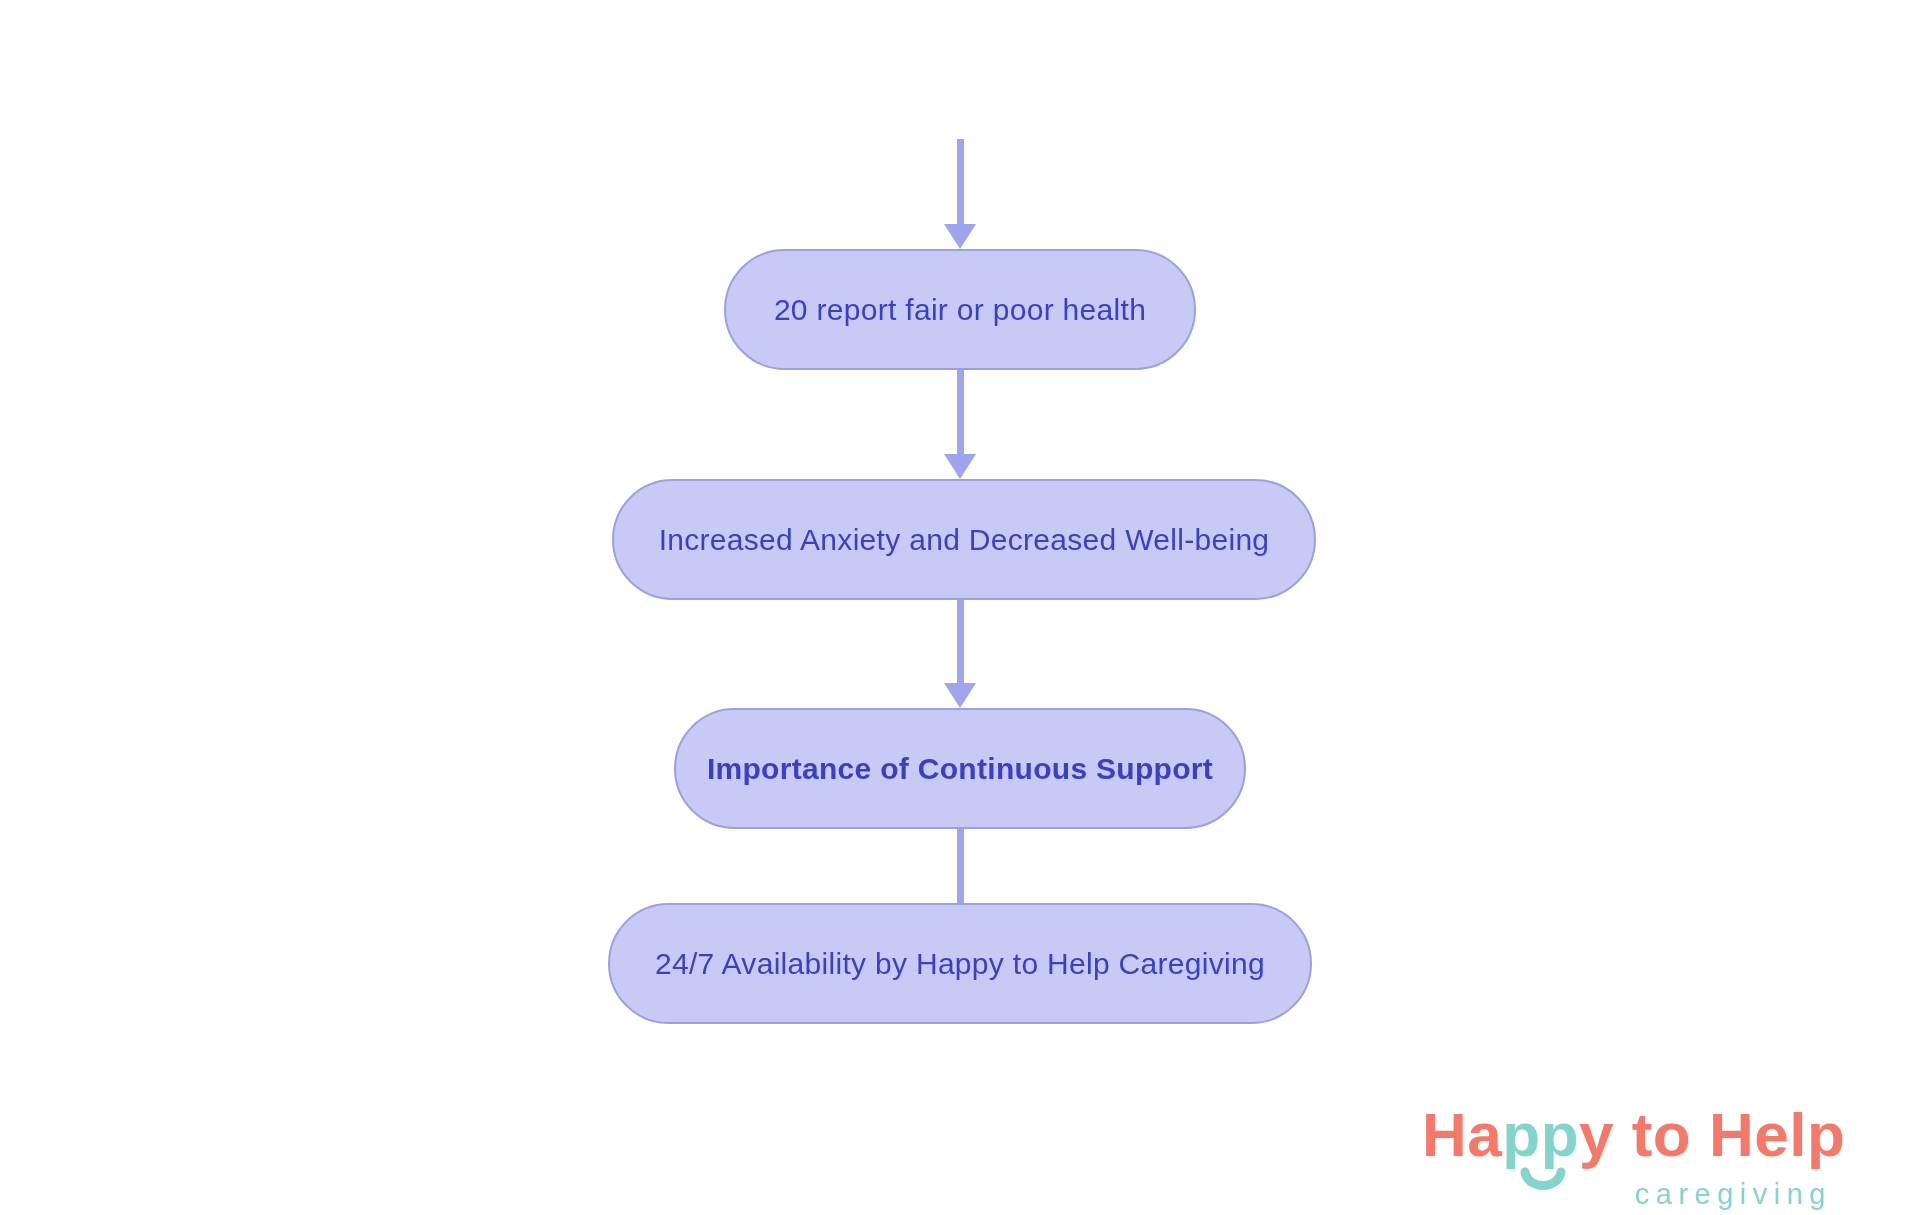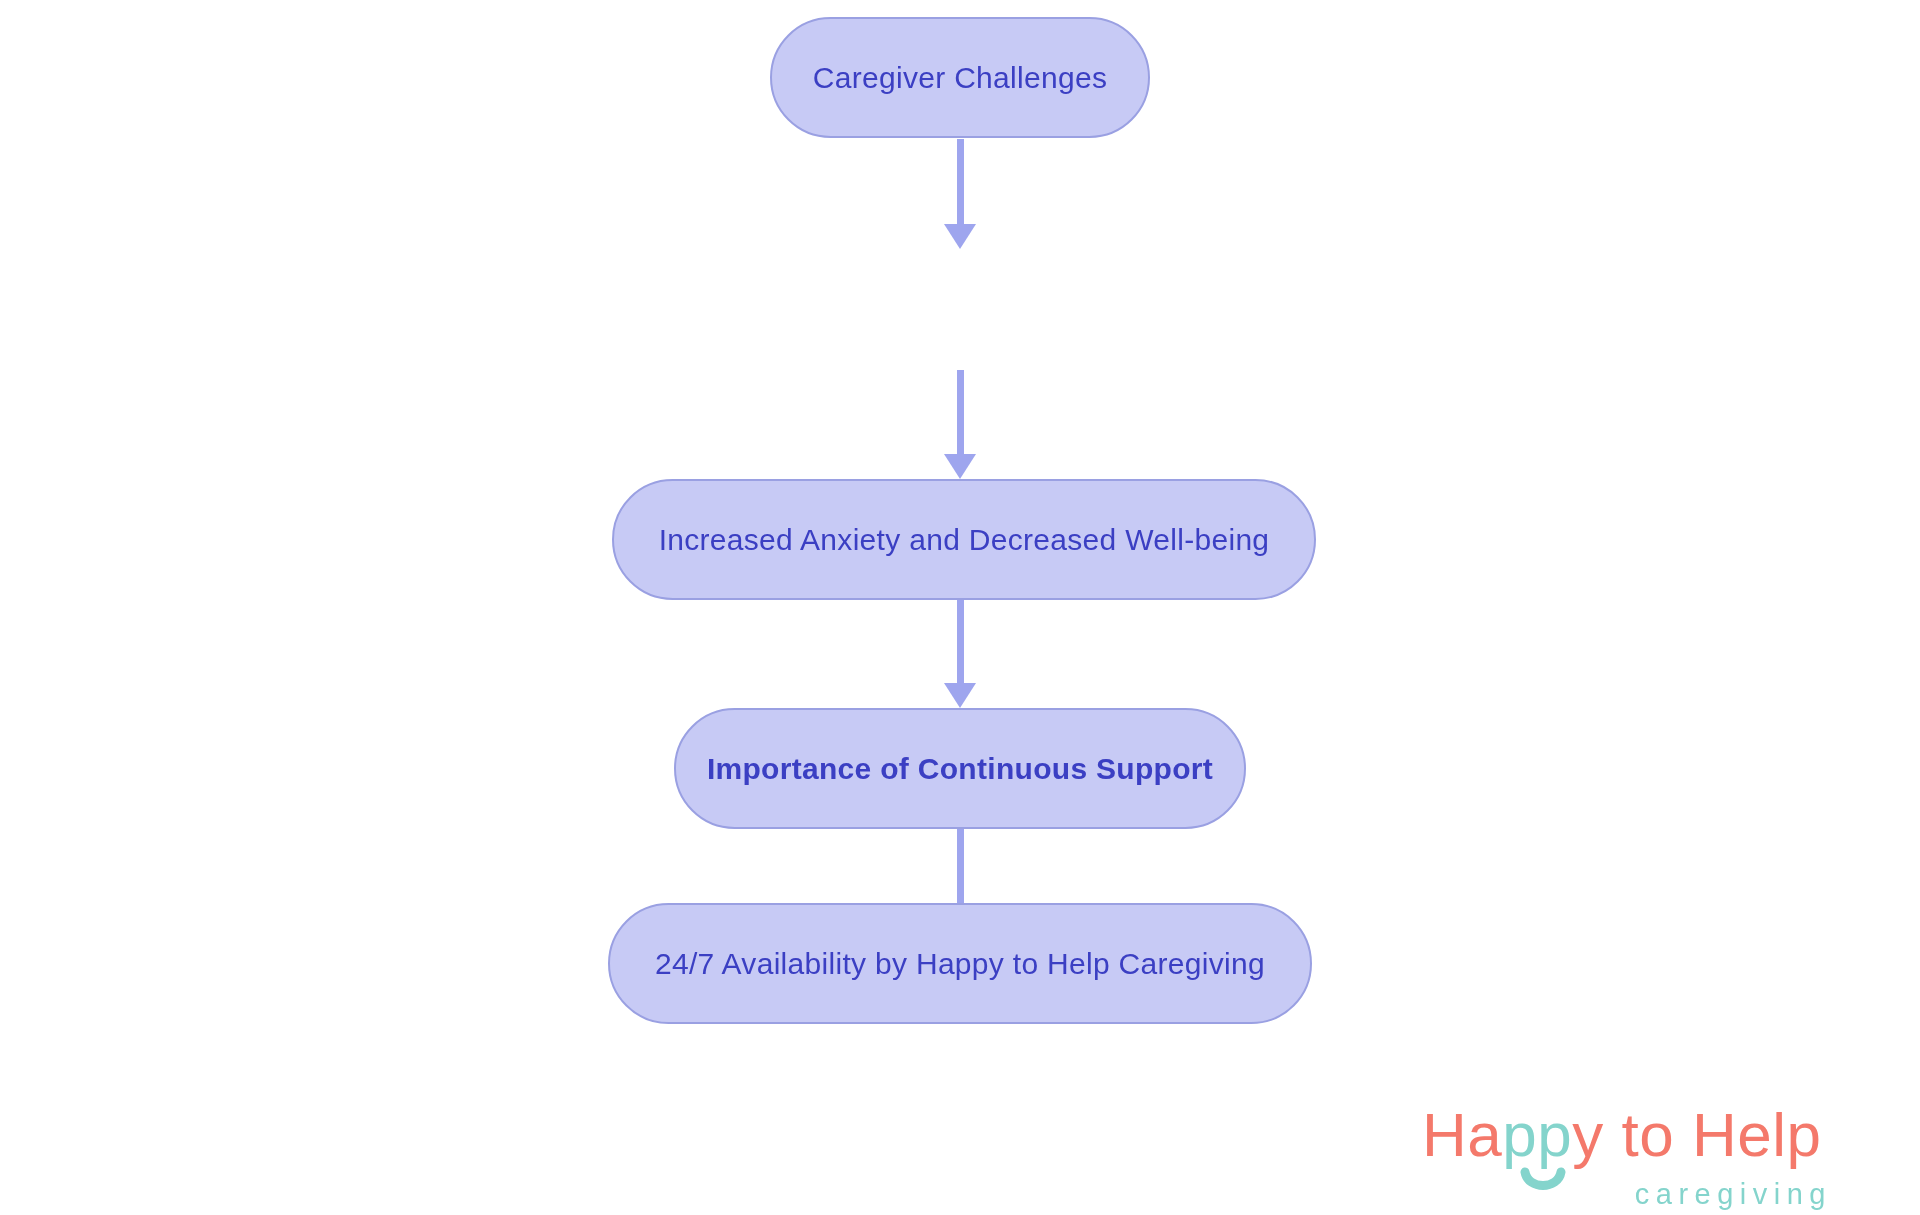--- a/index.html
+++ b/index.html
@@ -63,21 +63,21 @@
     left: 1422px;
     top: 1104px;
     width: 452px;
     height: 100px;
   }
   .logo-main {
     position: absolute;
     left: 0; top: 0;
     font-size: 62px;
     line-height: 62px;
-    font-weight: normal;
+    font-weight: bold;
     color: #f4796b;
     letter-spacing: 0.5px;
     white-space: nowrap;
   }
   .logo-main .teal { color: #84d4cc; }
   .logo-smile {
     position: absolute;
     left: 97px;
     top: 63px;
   }
@@ -90,29 +90,29 @@
     color: #84d4cc;
     white-space: nowrap;
     margin-top: 16px;
   }
 </style>
 </head>
 <body>
 
 <div class="canvas">
 
-  <div class="node n1">
-    <span>Caregiver Challenges</span>
-  </div>
 
   <div class="arrow a1">
     <div class="stem"></div>
     <div class="head"></div>
   </div>
 
+  <div class="node n2">
+    <span>20 report fair or poor health</span>
+  </div>
 
   <div class="arrow a2">
     <div class="stem"></div>
     <div class="head"></div>
   </div>
 
   <div class="node n3">
     <span>Increased Anxiety and Decreased Well-being</span>
   </div>
 

